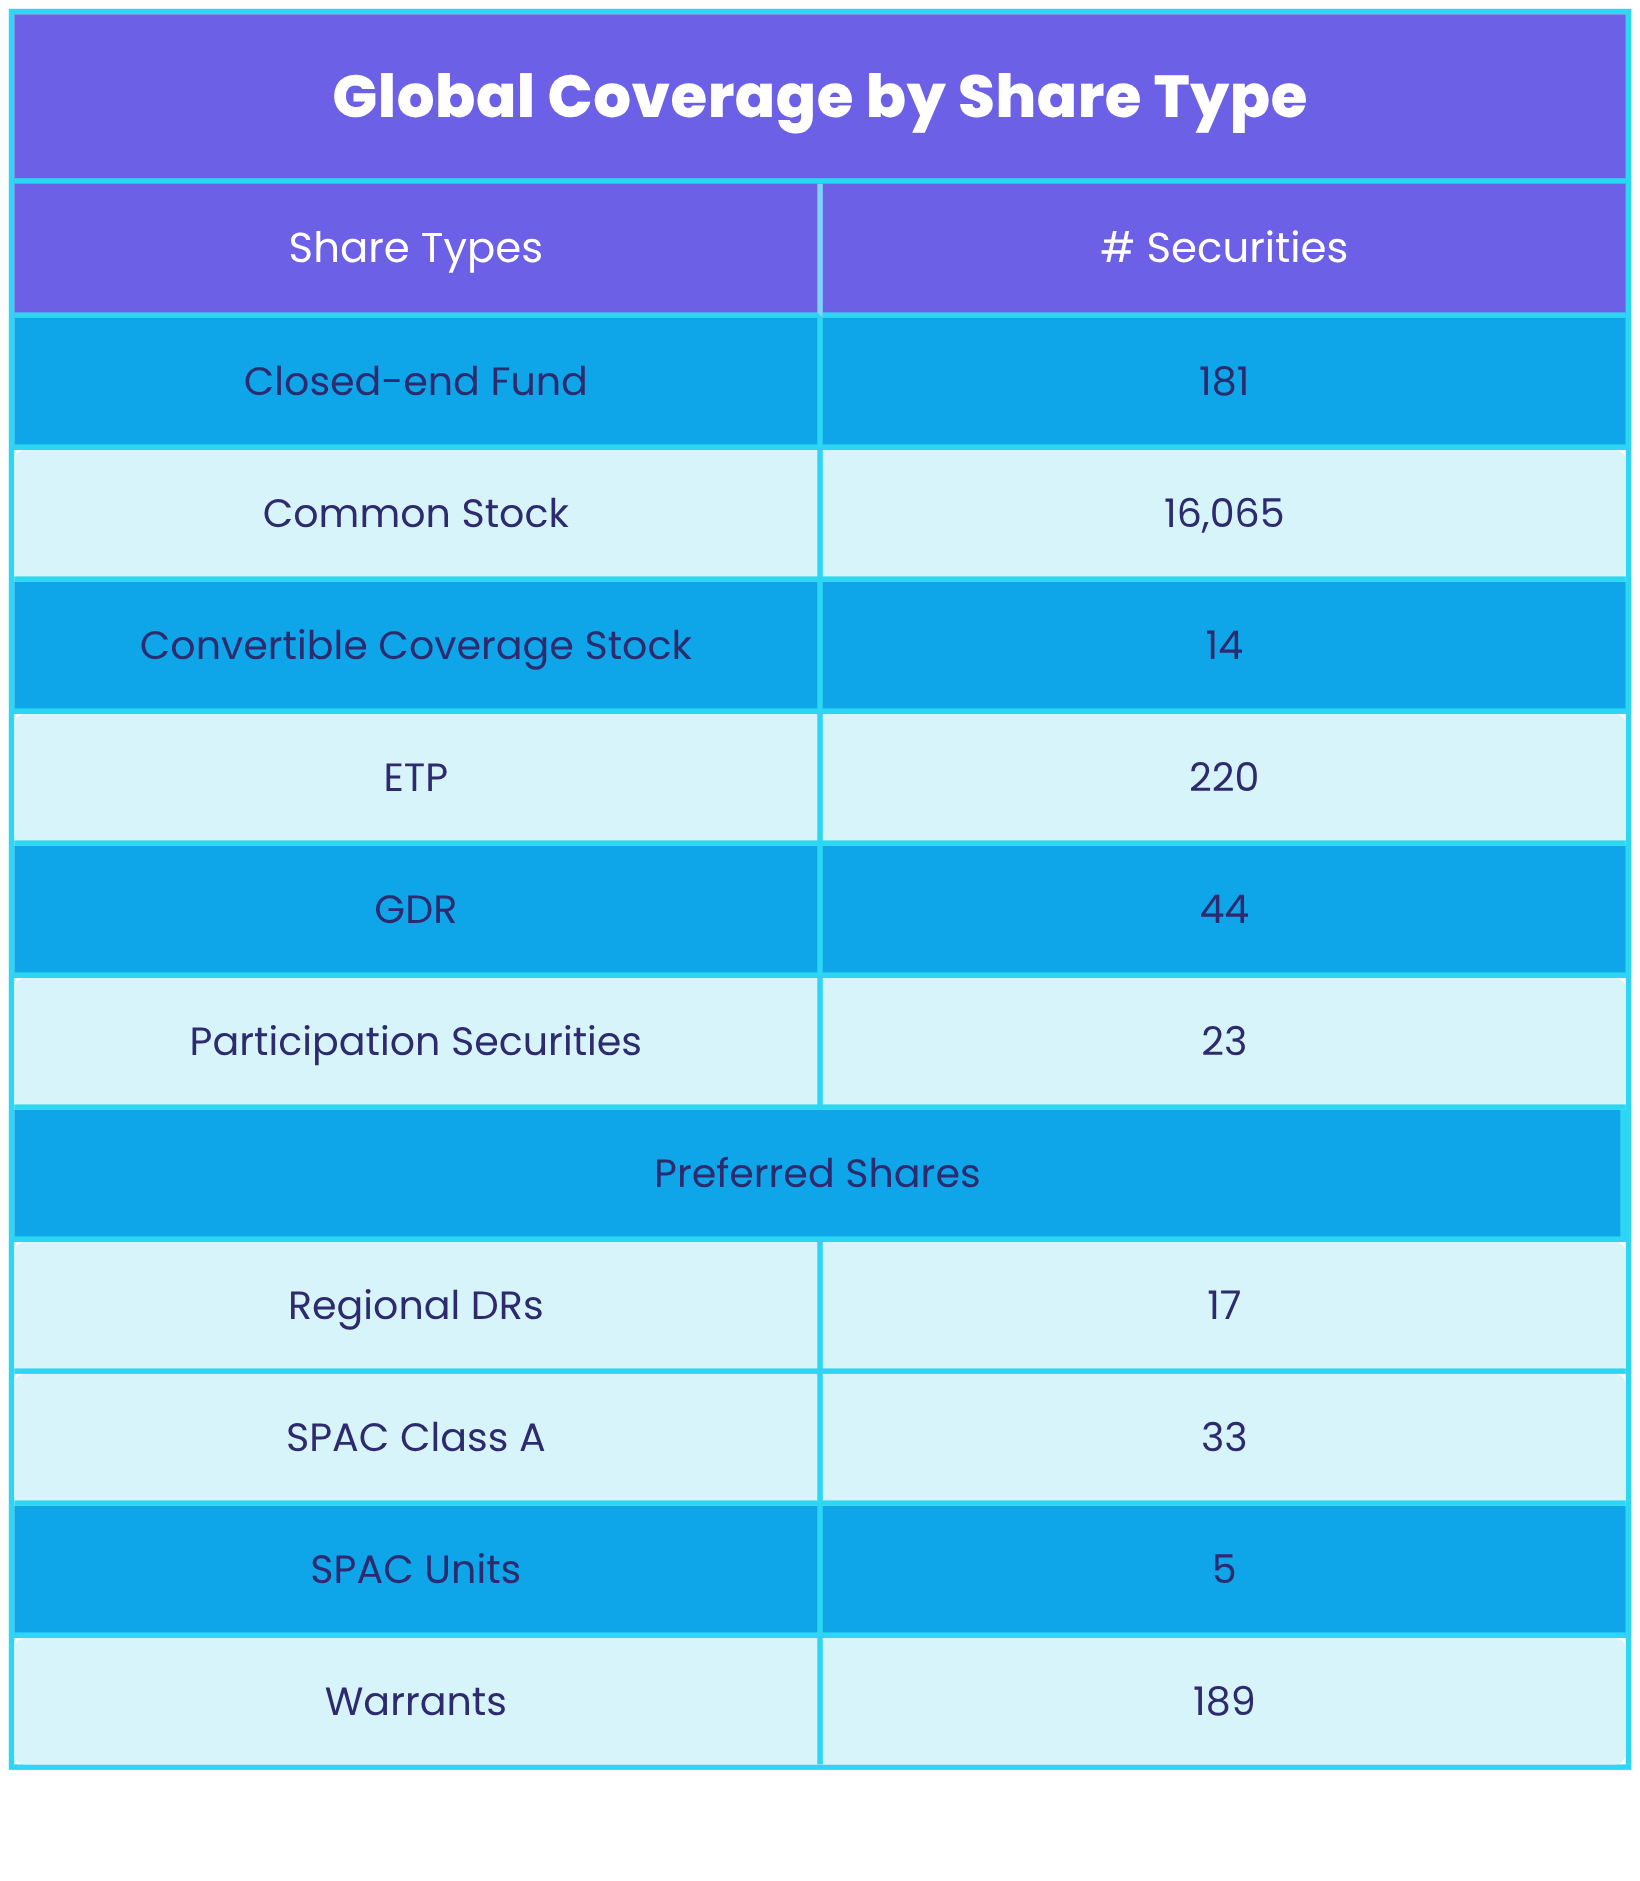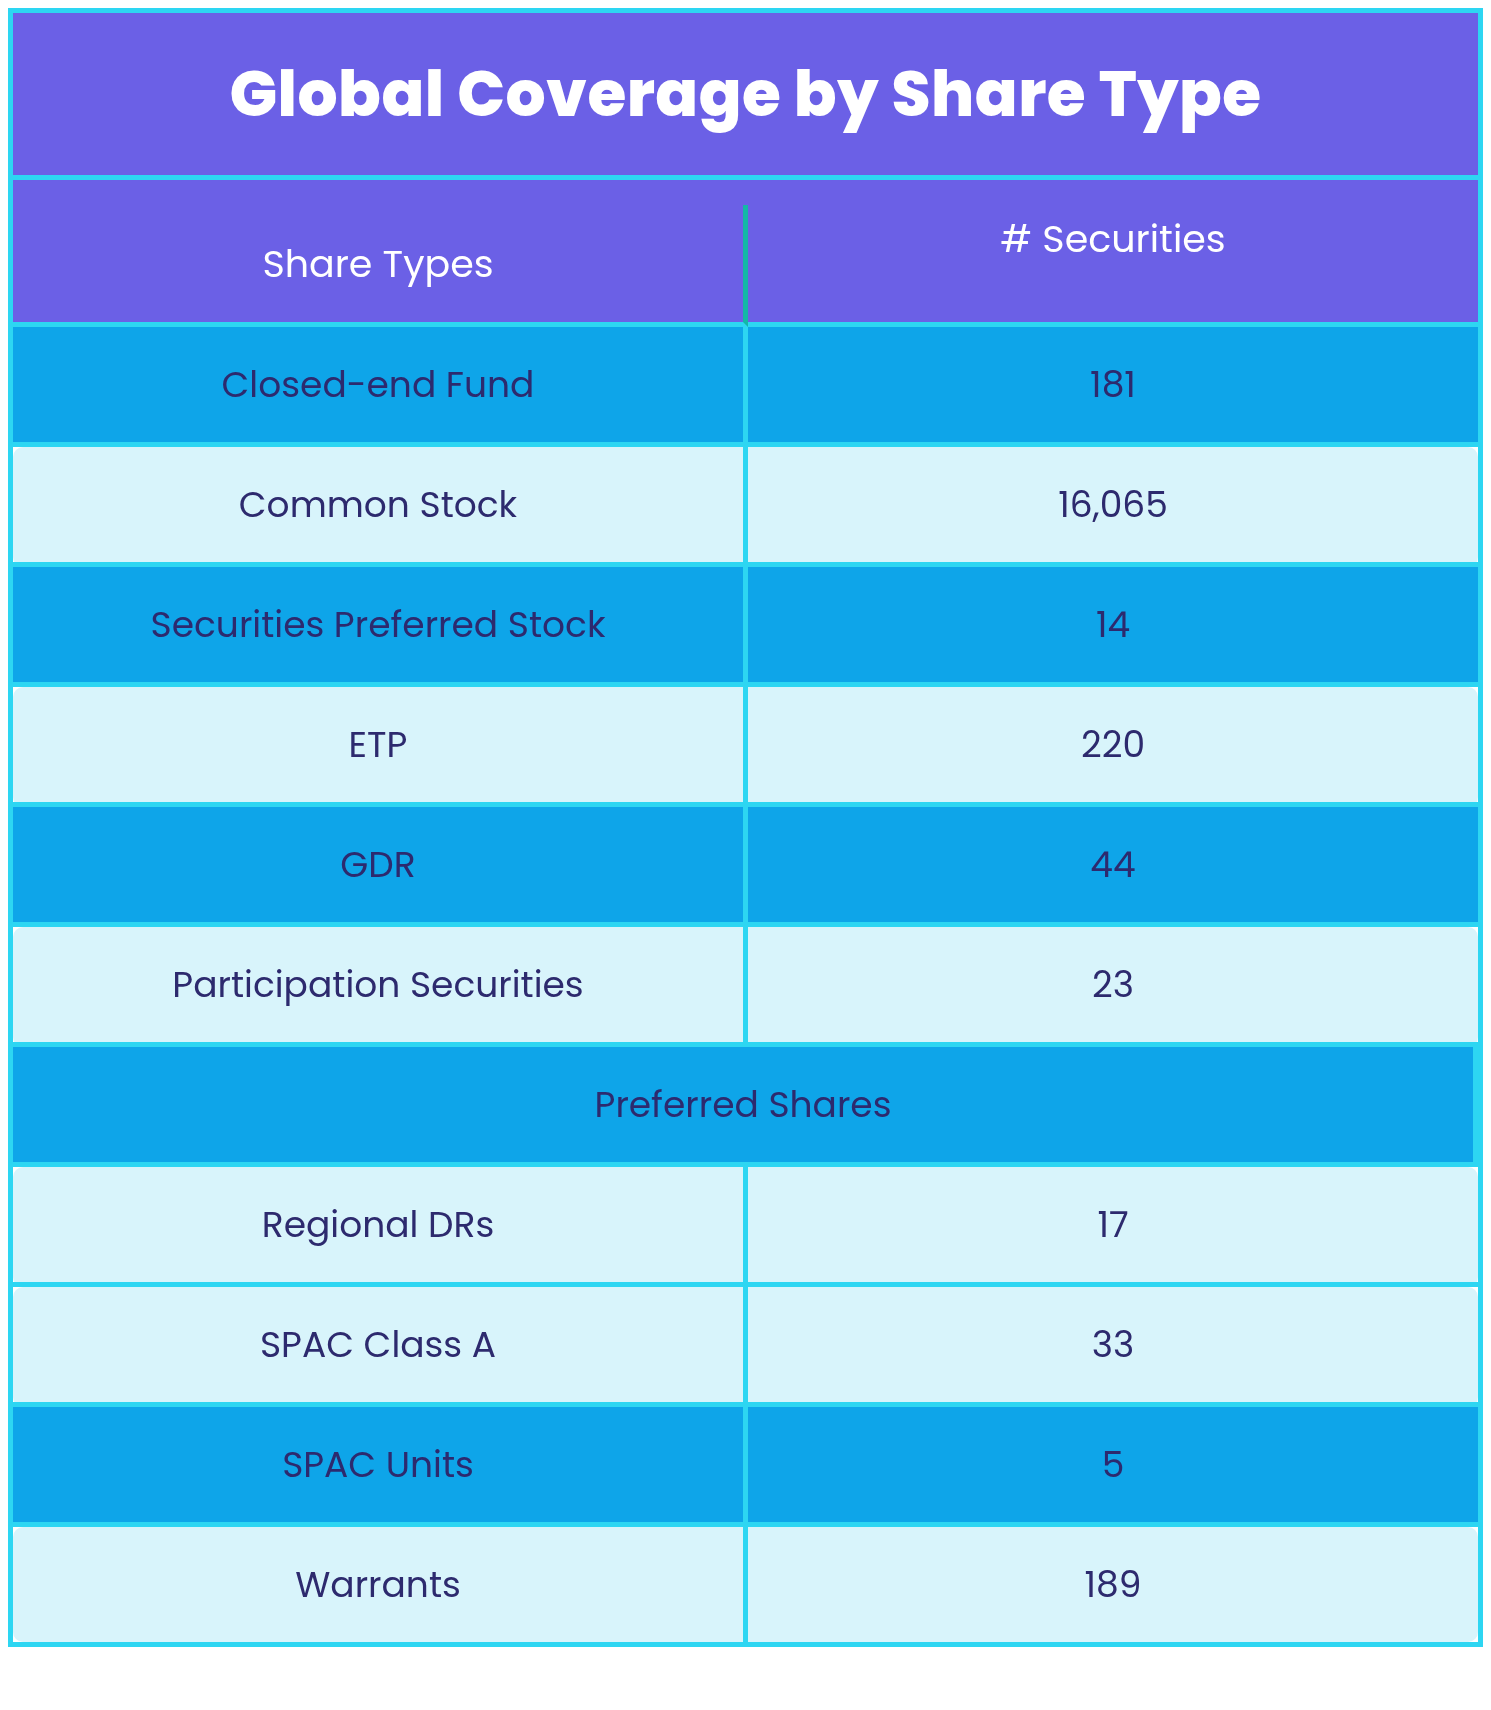--- a/index.html
+++ b/index.html
@@ -10,41 +10,40 @@
   }
   .table-wrap {
     width: 1475px;
     border: 5px solid #2dd6f2;
   }
   .title-bar {
     background: #6b60e6;
     color: #ffffff;
     text-align: center;
     font-weight: 800;
-    font-size: 63px;
+    font-size: 54px;
     padding: 34px 10px;
     letter-spacing: 0.5px;
     border-bottom: 5px solid #2dd6f2;
   }
   .header-row {
     display: flex;
     background: #6b60e6;
     color: #ffffff;
   }
   .header-cell {
     flex: 1;
     text-align: center;
     font-size: 38px;
     font-weight: 400;
     padding: 30px 10px;
     border-bottom: 5px solid #2dd6f2;
   }
   .header-cell:first-child {
-    border-right: 5px solid #14b8a6;
-    margin-top: 25px;
+    border-right: 5px solid #7dd3fc;
   }
   .data-row {
     display: flex;
     color: #2d2a6e;
   }
   .data-row.white { background: #0ea5e9; }
   .data-row.blue  { background: #d8f4fb; border-radius: 10px; }
   .data-cell {
     flex: 1;
     text-align: center;
@@ -74,21 +73,21 @@
 
   <div class="data-row white">
     <div class="data-cell">Closed-end Fund</div>
     <div class="data-cell">181</div>
   </div>
   <div class="data-row blue">
     <div class="data-cell">Common Stock</div>
     <div class="data-cell">16,065</div>
   </div>
   <div class="data-row white">
-    <div class="data-cell">Securities Preferred Stock</div>
+    <div class="data-cell">Convertible Coverage Stock</div>
     <div class="data-cell">14</div>
   </div>
   <div class="data-row blue">
     <div class="data-cell">ETP</div>
     <div class="data-cell">220</div>
   </div>
   <div class="data-row white">
     <div class="data-cell">GDR</div>
     <div class="data-cell">44</div>
   </div>

